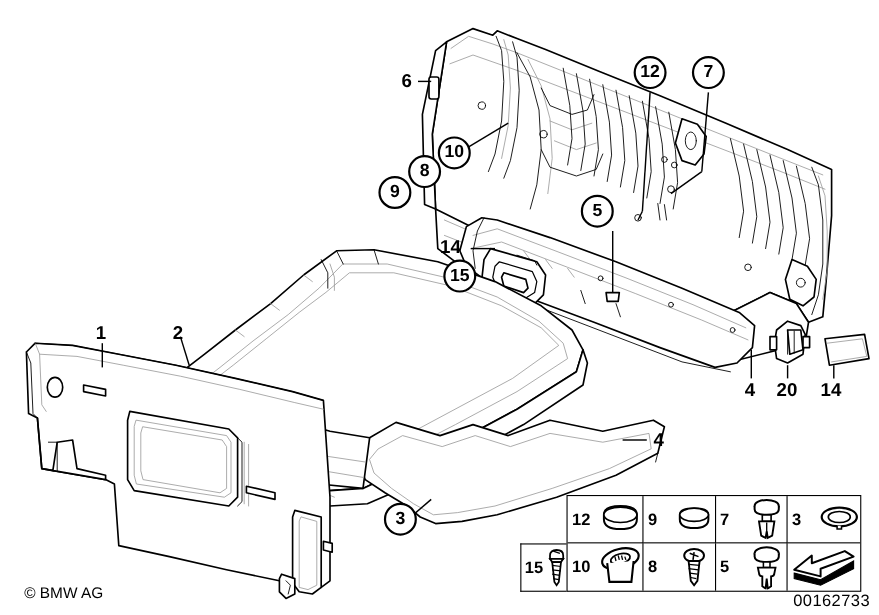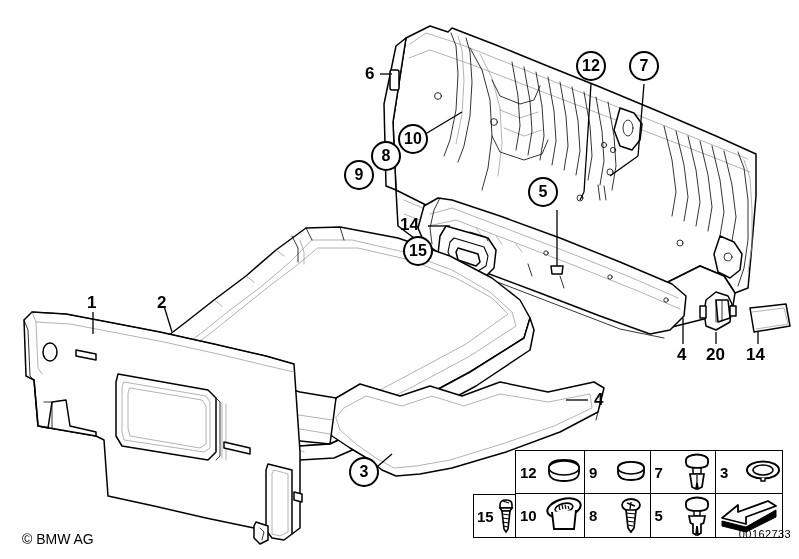--- a/index.html
+++ b/index.html
@@ -67,22 +67,22 @@
     width:44px;height:44px;
     border:1.6px solid #000;border-right:none;
     box-sizing:border-box;background:#fff;
     display:flex;align-items:center;
     z-index:25;
   }
   #legend15 .num{font-size:15px;font-weight:bold;padding-left:3px;}
   #legend15 .glyph{flex:1;display:flex;align-items:center;justify-content:center;}
 
   #partnumber{
-    position:absolute;right:8px;bottom:19px;
-    font-size:11px;letter-spacing:.4px;
+    position:absolute;right:8px;bottom:4px;
+    font-size:15px;letter-spacing:.4px;
     font-family:"Liberation Sans", sans-serif;
     z-index:30;
   }
   #copyright{
     position:absolute;left:22px;bottom:12px;
     font-size:14px;font-weight:normal;
     font-family:"Liberation Sans", sans-serif;
     z-index:30;
   }
 </style>

